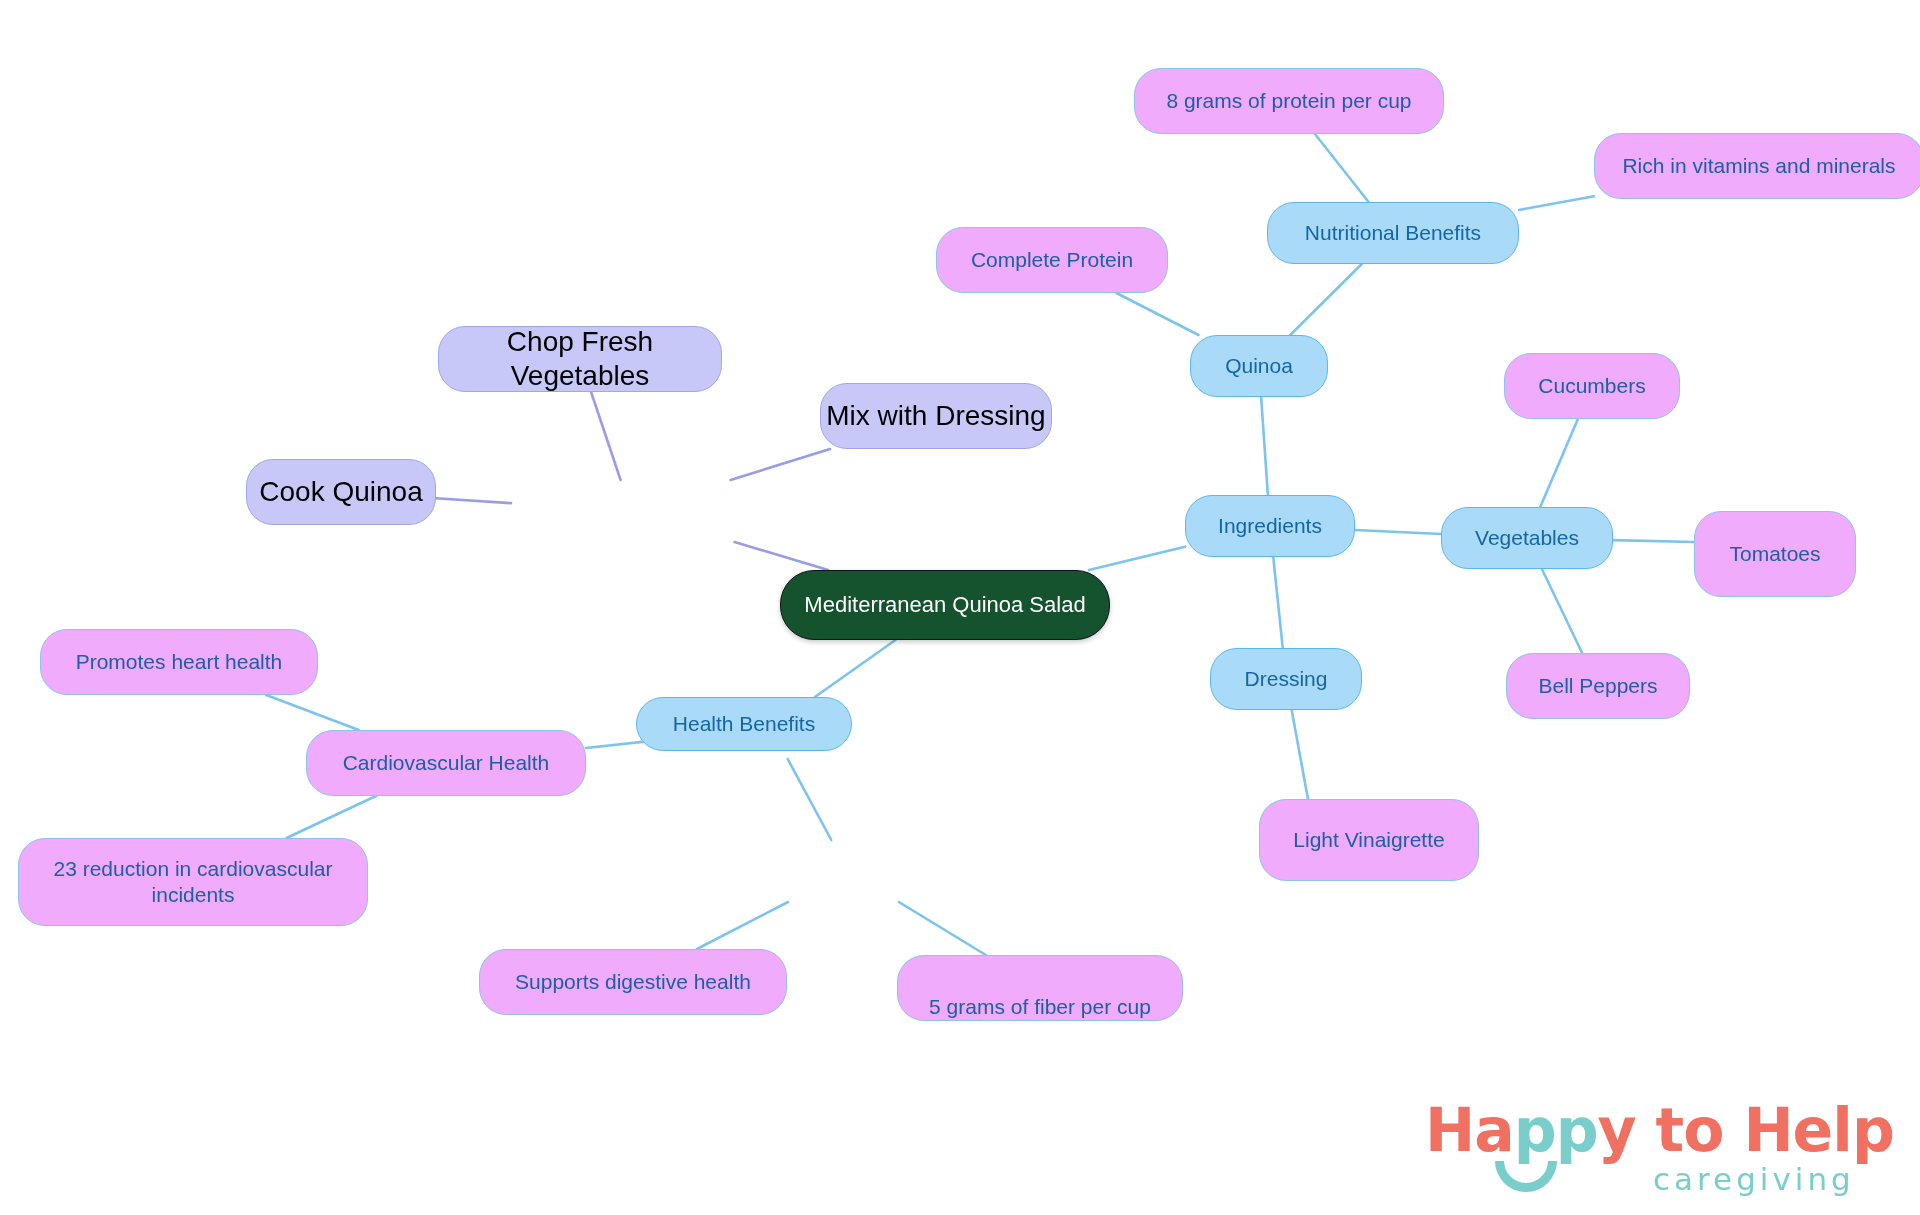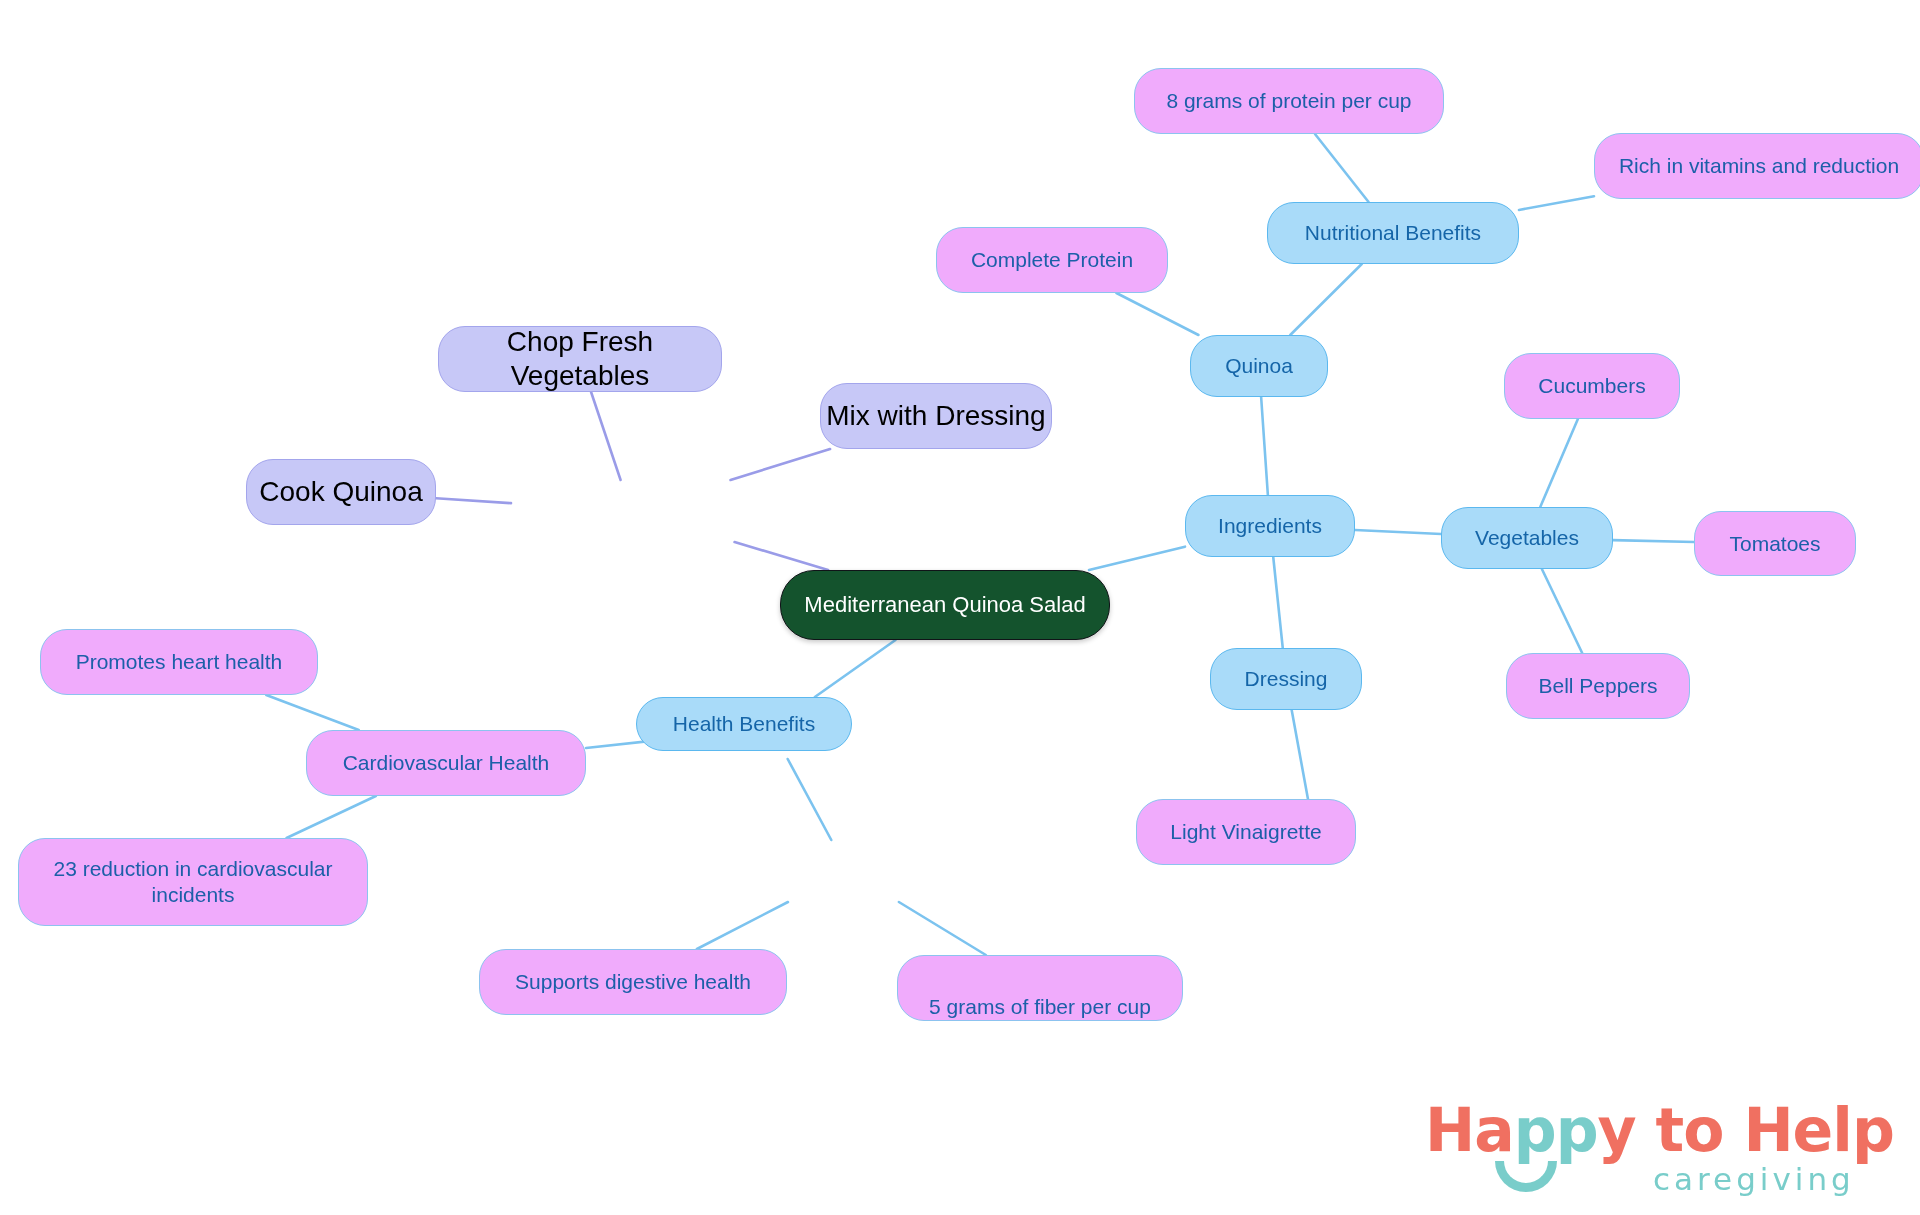--- a/index.html
+++ b/index.html
@@ -129,28 +129,28 @@
       <line x1="787.6923076923077" y1="759" x2="831.3076923076923" y2="840" stroke="#7cc3ef" stroke-width="2.6" stroke-linecap="round"></line>
       <line x1="787.9549549549549" y1="902" x2="696.918918918919" y2="949" stroke="#7cc3ef" stroke-width="2.6" stroke-linecap="round"></line>
       <line x1="898.8717948717949" y1="902" x2="985.8461538461538" y2="955" stroke="#7cc3ef" stroke-width="2.6" stroke-linecap="round"></line>
     </svg>
 
 <div class="node root" style="left: 780px; top: 570px; width: 330px; height: 70px;"><span>Mediterranean Quinoa Salad</span></div>
     <div class="node blue-branch" style="left: 1185px; top: 495px; width: 170px; height: 62px;"><span>Ingredients</span></div>
     <div class="node blue-branch" style="left: 1190px; top: 335px; width: 138px; height: 62px;"><span>Quinoa</span></div>
     <div class="node blue-branch" style="left: 1267px; top: 202px; width: 252px; height: 62px;"><span>Nutritional Benefits</span></div>
     <div class="node blue-leaf" style="left: 1134px; top: 68px; width: 310px; height: 66px;"><span>8 grams of protein per cup</span></div>
-    <div class="node blue-leaf" style="left: 1594px; top: 133px; width: 330px; height: 66px;"><span>Rich in vitamins and reduction</span></div>
+    <div class="node blue-leaf" style="left: 1594px; top: 133px; width: 330px; height: 66px;"><span>Rich in vitamins and minerals</span></div>
     <div class="node blue-leaf" style="left: 936px; top: 227px; width: 232px; height: 66px;"><span>Complete Protein</span></div>
     <div class="node blue-branch" style="left: 1441px; top: 507px; width: 172px; height: 62px;"><span>Vegetables</span></div>
     <div class="node blue-leaf" style="left: 1504px; top: 353px; width: 176px; height: 66px;"><span>Cucumbers</span></div>
-    <div class="node blue-leaf" style="left: 1694px; top: 511px; width: 162px; height: 65px;"><span>Tomatoes</span></div>
+    <div class="node blue-leaf" style="left: 1694px; top: 511px; width: 162px; height: 86px;"><span>Tomatoes</span></div>
     <div class="node blue-leaf" style="left: 1506px; top: 653px; width: 184px; height: 66px;"><span>Bell Peppers</span></div>
     <div class="node blue-branch" style="left: 1210px; top: 648px; width: 152px; height: 62px;"><span>Dressing</span></div>
-    <div class="node blue-leaf" style="left: 1136px; top: 799px; width: 220px; height: 66px;"><span>Light Vinaigrette</span></div>
+    <div class="node blue-leaf" style="left: 1259px; top: 799px; width: 220px; height: 82px;"><span>Light Vinaigrette</span></div>
     <div class="node purple-leaf" style="left: 246px; top: 459px; width: 190px; height: 66px;"><span>Cook Quinoa</span></div>
     <div class="node purple-leaf" style="left: 438px; top: 326px; width: 284px; height: 66px;"><span>Chop Fresh Vegetables</span></div>
     <div class="node purple-leaf" style="left: 820px; top: 383px; width: 232px; height: 66px;"><span>Mix with Dressing</span></div>
     <div class="node blue-branch" style="left: 636px; top: 697px; width: 216px; height: 54px;"><span>Health Benefits</span></div>
     <div class="node blue-leaf" style="left: 306px; top: 730px; width: 280px; height: 66px;"><span>Cardiovascular Health</span></div>
     <div class="node blue-leaf" style="left: 40px; top: 629px; width: 278px; height: 66px;"><span>Promotes heart health</span></div>
     <div class="node blue-leaf" style="left: 18px; top: 838px; width: 350px; height: 88px;"><span>23 reduction in cardiovascular
 incidents</span></div>
     <div class="node blue-leaf" style="left: 479px; top: 949px; width: 308px; height: 66px;"><span>Supports digestive health</span></div>
     <div class="node blue-leaf" style="left: 897px; top: 955px; width: 286px; height: 66px; align-items: flex-end;"><span>5 grams of fiber per cup</span></div>

